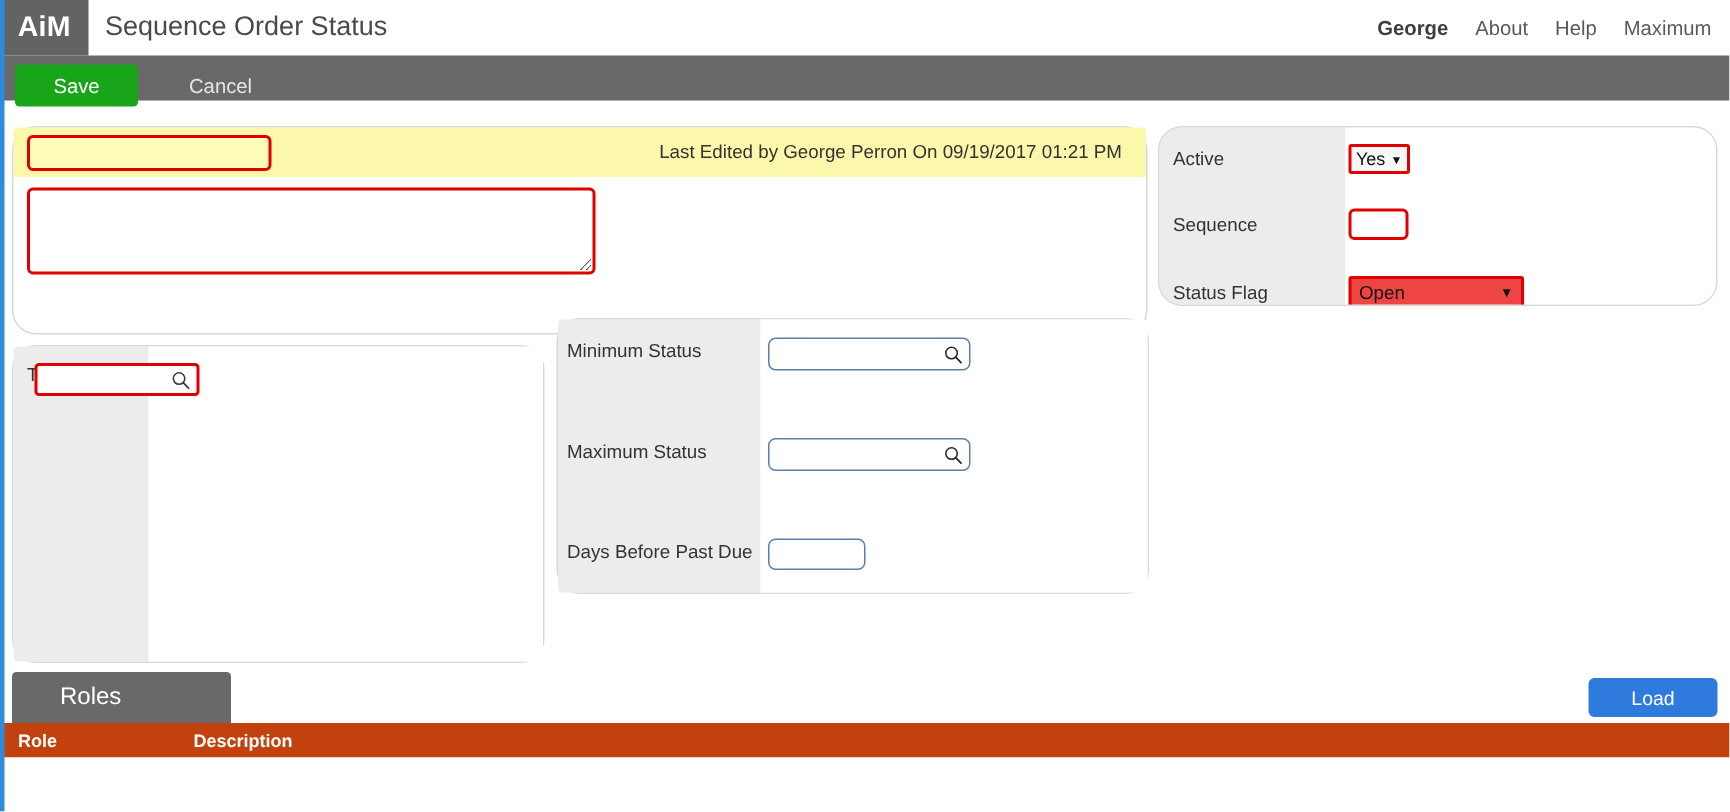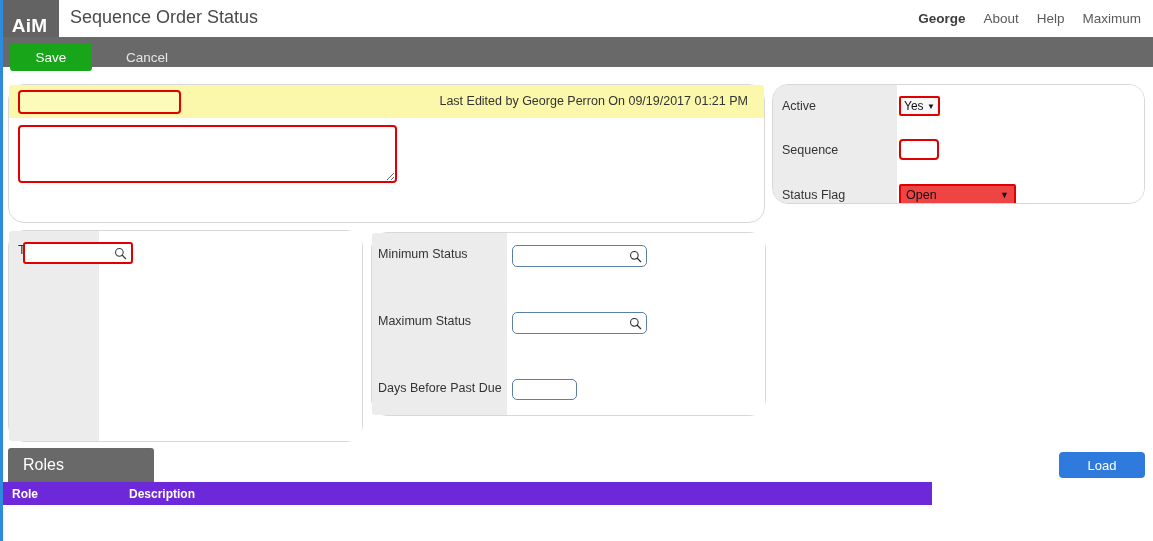--- a/index.html
+++ b/index.html
@@ -27,21 +27,21 @@
   
   .titlebar {
     position: absolute; left: 0; top: 0;
     width: 1153px; height: 37px;
     background: #ffffff;
   }
   .logo-tab {
     position: absolute; left: 0; top: 0;
     width: 59px; height: 37px;
     background: #636363;
-    display: flex; align-items: flex-end; justify-content: center;
+    display: flex; align-items: center; justify-content: center;
   }
   .logo-text {
     font-size: 19px; font-weight: bold; letter-spacing: .2px;
     color: #ffffff;
   }
   .page-title {
     position: absolute; left: 70px; top: 7px;
     font-size: 18px; color: #4a4a4a; font-weight: normal;
     white-space: nowrap;
   }
@@ -200,21 +200,21 @@
     border: 2px solid #e10000; border-radius: 3px;
   }
   .lookup-blue {
     border: 1px solid #5b7fa6; border-radius: 5px;
   }
   .lookup-type {
     left: 14px; top: 11px; width: 110px; height: 22px;
   }
 
   
-  #panel-status { left: 371px; top: 232px; width: 395px; height: 184px; }
+  #panel-status { left: 371px; top: 212px; width: 395px; height: 184px; }
   .status-labels {
     position: absolute; left: 0; top: 0;
     width: 135px; height: 100%;
     background: #ececec; border-radius: 3px 0 0 3px;
   }
   .status-fields {
     position: absolute; left: 135px; top: 0;
     width: 258px; height: 100%;
     background: #ffffff; border-radius: 0 3px 3px 0;
   }
@@ -236,36 +236,36 @@
 
   
   .roles-tab {
     position: absolute; left: 8px; top: 448px;
     width: 146px; height: 34px;
     background: #696969;
     border-radius: 3px 3px 0 0;
     display: flex; align-items: center;
   }
   .roles-tab span {
-    margin-left: 15px; color: #ffffff;
+    margin-left: 32px; color: #ffffff;
     font-size: 16px;
   }
   .btn-load {
     position: absolute; left: 1059px; top: 452px;
     width: 86px; height: 26px;
     background: #2f7bdd;
     color: #ffffff; font-size: 13px;
     border: none; border-radius: 4px;
     display: flex; align-items: center; justify-content: center;
     cursor: pointer;
   }
   .roles-header {
     position: absolute; left: 0; top: 482px;
-    width: 932px; height: 23px;
-    background: #6d28d9;
+    width: 1153px; height: 23px;
+    background: #c2410c;
   }
   .roles-header .col {
     position: absolute; top: 5px;
     font-size: 12px; font-weight: bold; color: #ffffff;
   }
   .col-role { left: 12px; }
   .col-desc { left: 129px; }
   .roles-body {
     position: absolute; left: 0; top: 505px;
     width: 1153px; height: 36px;

